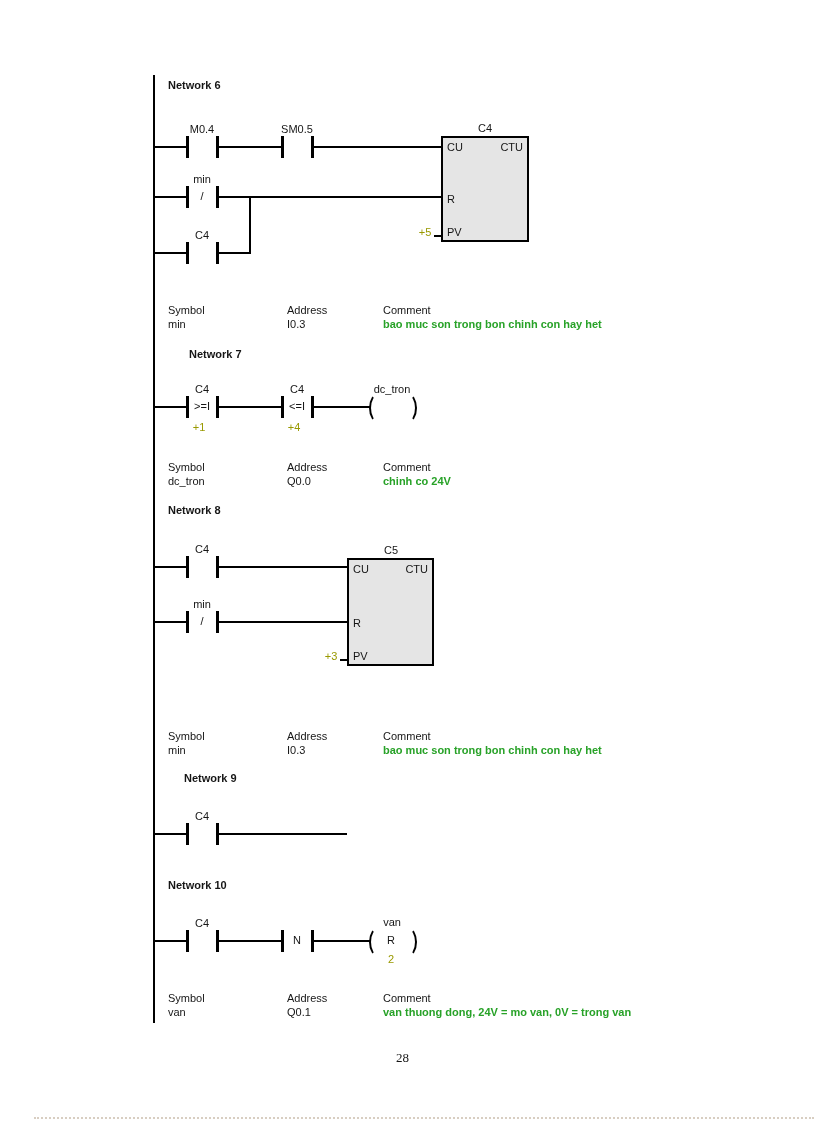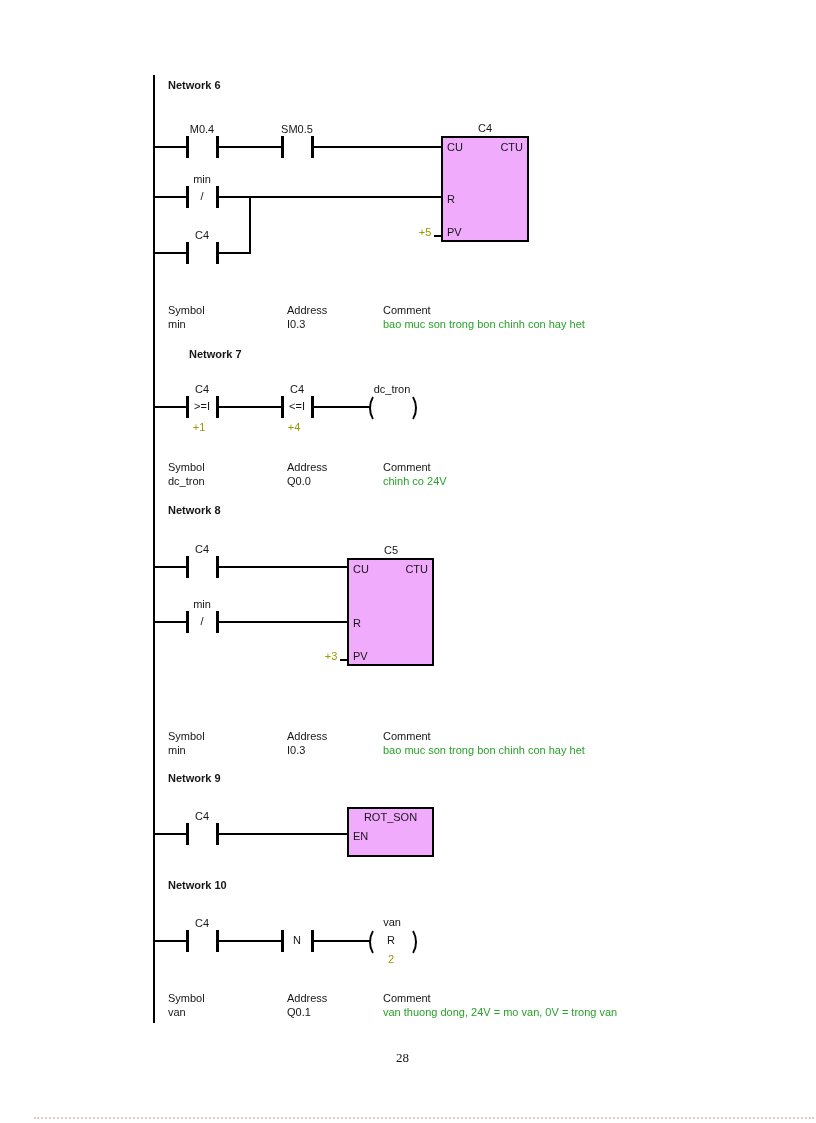--- a/index.html
+++ b/index.html
@@ -5,28 +5,28 @@
   html,body{margin:0;padding:0;background:#ffffff;}
   body{width:816px;height:1123px;position:relative;font-family:"Liberation Sans",sans-serif;color:#161616;overflow:hidden;}
   .page{position:absolute;inset:0;background:#fff;}
   
   .h{position:absolute;height:2px;background:#000;}
   .v{position:absolute;width:2px;background:#000;}
   .bar{position:absolute;width:3px;height:22px;background:#000;}
   .lbl{position:absolute;font-size:11px;line-height:13px;white-space:nowrap;transform:translateX(-50%);text-align:center;}
   .mid{position:absolute;font-size:11px;line-height:13px;white-space:nowrap;transform:translateX(-50%);text-align:center;}
   .net-title{position:absolute;font-size:11px;font-weight:bold;white-space:nowrap;}
-  .box{position:absolute;border:2px solid #000;background:#f0abfc;}
+  .box{position:absolute;border:2px solid #000;background:#e5e5e5;}
   .pin{position:absolute;font-size:11px;line-height:13px;white-space:nowrap;}
   .boxname{position:absolute;left:0;right:0;top:2px;text-align:center;font-size:11px;white-space:nowrap;}
   .arc{position:absolute;width:15px;height:26px;}
   .arc-l{border:2px solid transparent;border-left:2px solid #000;border-radius:50%;}
   .arc-r{border:2px solid transparent;border-right:2px solid #000;border-radius:50%;}
   .olive{color:#999900;}
-  .green{color:#28a228;}
+  .green{color:#28a228;font-weight:bold;}
   
   .st{position:absolute;font-size:11px;line-height:14px;}
   .st .c1{position:absolute;left:0;white-space:nowrap;}
   .st .c2{position:absolute;left:119px;white-space:nowrap;}
   .st .c3{position:absolute;left:215px;white-space:nowrap;}
   .st .r2{top:14px;}
   .pageno{position:absolute;font-family:"Liberation Serif",serif;font-size:13px;}
   .dots{position:absolute;left:34px;right:2px;top:1117px;border-top:2px dotted #d8cec2;height:0;}
 </style>
 </head>
@@ -138,32 +138,28 @@
 
   <div class="st" style="left:168px;top:729px;">
     <span class="c1">Symbol</span>
     <span class="c2">Address</span>
     <span class="c3">Comment</span>
     <span class="c1 r2">min</span>
     <span class="c2 r2">I0.3</span>
     <span class="c3 r2 green">bao muc son trong bon chinh con hay het</span>
   </div>
 
-  <div class="net-title" style="left:168px;top:772px;">Network 9</div>
+  <div class="net-title" style="left:184px;top:772px;">Network 9</div>
 
   <div class="h" style="left:155px;top:833px;width:31px;"></div>
   <div class="bar" style="left:186px;top:823px;"></div>
   <div class="bar" style="left:216px;top:823px;"></div>
   <div class="lbl" style="left:202px;top:810px;">C4</div>
   <div class="h" style="left:219px;top:833px;width:128px;"></div>
 
-  <div class="box" style="left:347px;top:807px;width:83px;height:46px;">
-    <span class="boxname">ROT_SON</span>
-    <span class="pin" style="left:4px;top:21px;">EN</span>
-  </div>
 
   <div class="net-title" style="left:168px;top:879px;">Network 10</div>
 
   <div class="h" style="left:155px;top:940px;width:31px;"></div>
   <div class="bar" style="left:186px;top:930px;"></div>
   <div class="bar" style="left:216px;top:930px;"></div>
   <div class="lbl" style="left:202px;top:917px;">C4</div>
   <div class="h" style="left:219px;top:940px;width:62px;"></div>
   <div class="bar" style="left:281px;top:930px;"></div>
   <div class="bar" style="left:311px;top:930px;"></div>

